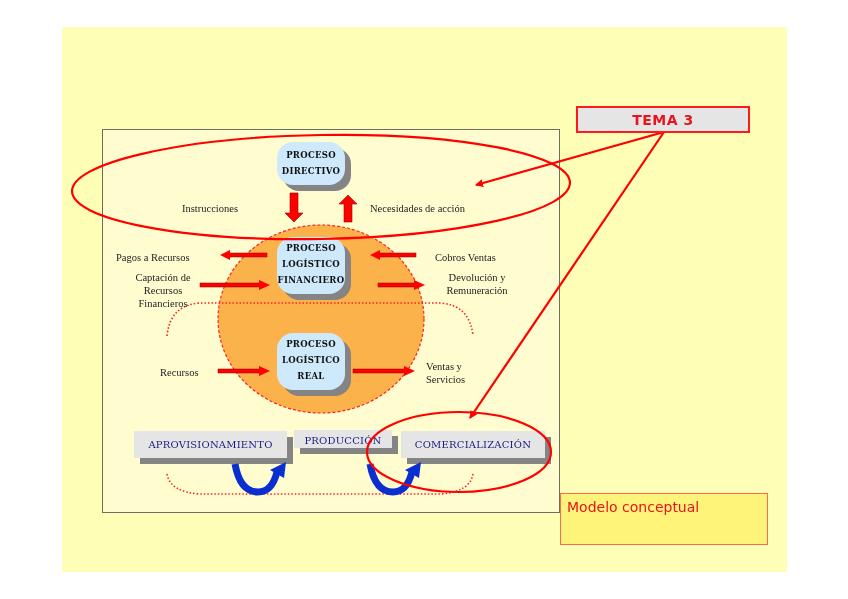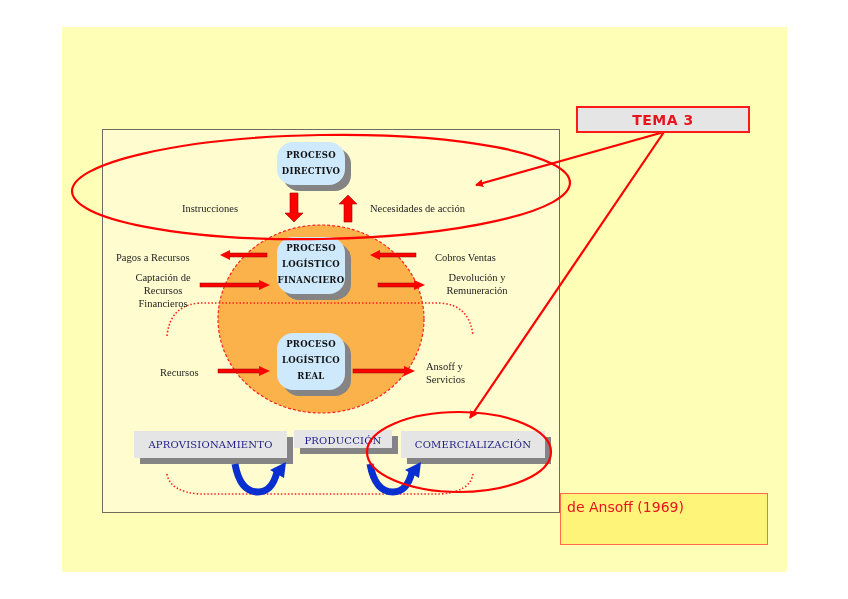--- a/index.html
+++ b/index.html
@@ -79,21 +79,21 @@
   <div>Recursos</div>
   <div>Financieros</div>
 </div>
 <div class="lbl" style="left:435px;top:251px;">Cobros Ventas</div>
 <div class="lbl c" style="left:436px;top:271px;width:82px;">
   <div>Devolución y</div>
   <div>Remuneración</div>
 </div>
 <div class="lbl" style="left:160px;top:366px;">Recursos</div>
 <div class="lbl" style="left:426px;top:360px;">
-  <div>Ansoff y</div>
+  <div>Ventas y</div>
   <div>Servicios</div>
 </div>
 
 <div class="bottom-box" style="left:110px;top:431px;width:153px;height:27px;">APROVISIONAMIENTO</div>
 <div class="bottom-box" style="left:270px;top:430px;width:98px;height:18px;align-items:flex-start;padding-top:5px;">PRODUCCIÓN</div>
 <div class="bottom-box" style="left:377px;top:431px;width:144px;height:27px;">COMERCIALIZACIÓN</div>
 
 <svg class="overlay" width="848" height="599">
   <defs>
     <marker id="rhead" markerWidth="8" markerHeight="8" refX="7" refY="4" orient="auto" markerUnits="userSpaceOnUse">
@@ -140,14 +140,14 @@
 
   <ellipse cx="321" cy="187" rx="249" ry="52" fill="none" stroke="#ff0000" stroke-width="2.2" transform="rotate(-1 321 187)"></ellipse>
   <ellipse cx="459" cy="452" rx="92" ry="40" fill="none" stroke="#ff0000" stroke-width="2.2"></ellipse>
 
   <line x1="664" y1="132" x2="476" y2="185" stroke="#ff0000" stroke-width="2.2" marker-end="url(#rhead)"></line>
   <line x1="664" y1="132" x2="470" y2="418" stroke="#ff0000" stroke-width="2.2" marker-end="url(#rhead)"></line>
 </svg>
 
 <div class="tema">TEMA 3</div>
 <div class="modelo">
-  <div>de Ansoff (1969)</div>
+  <div>Modelo conceptual</div>
 </div>
 
 </body></html>

